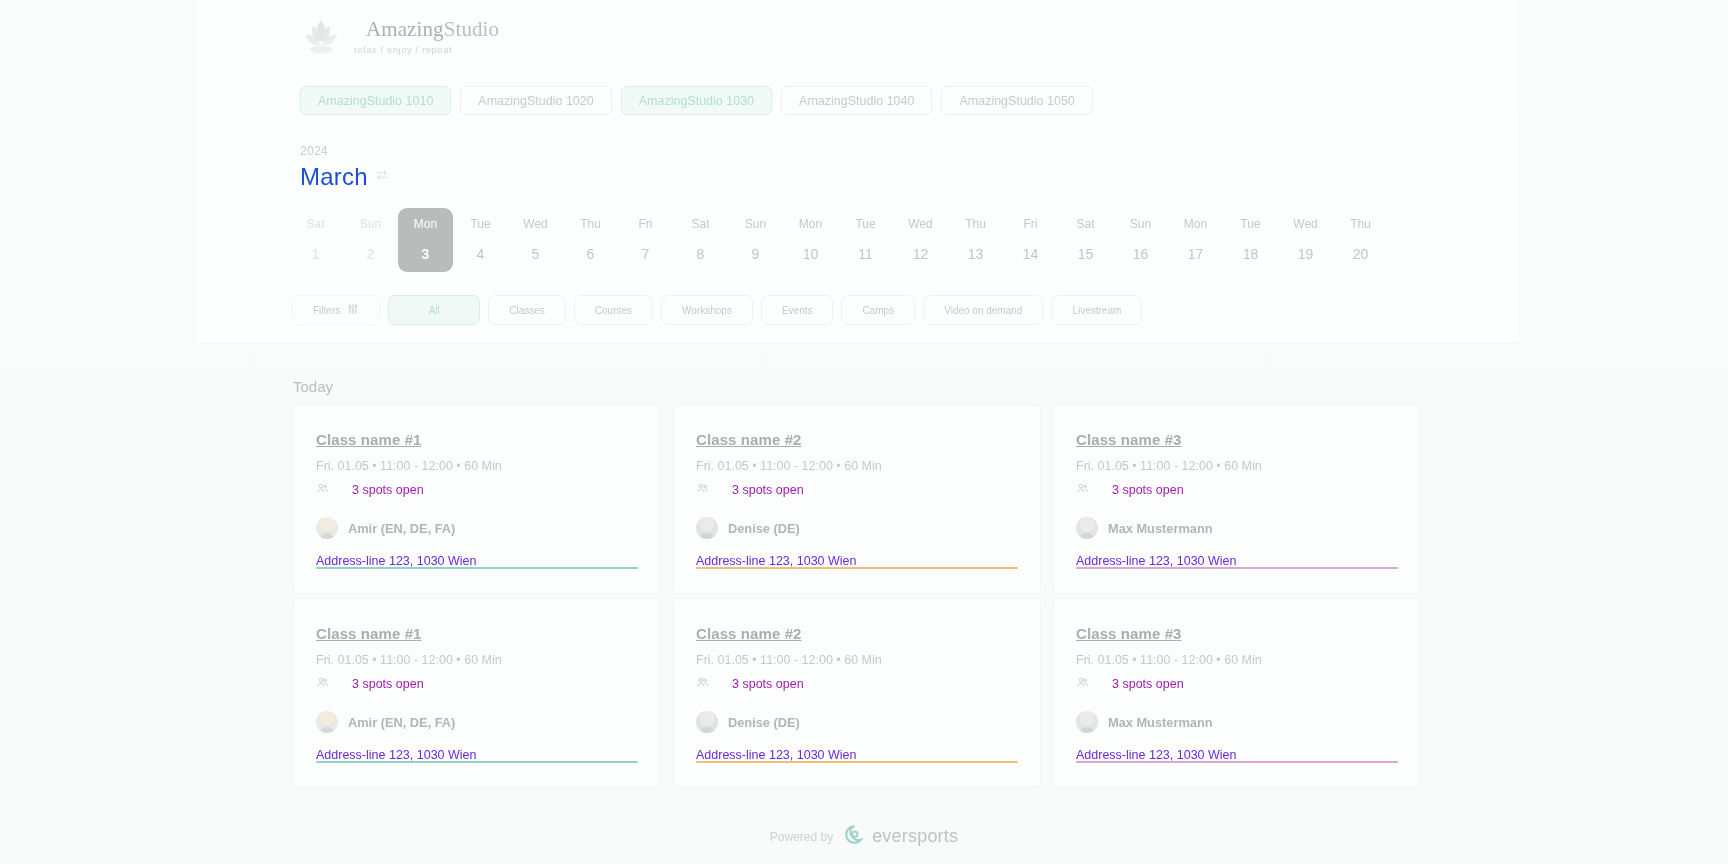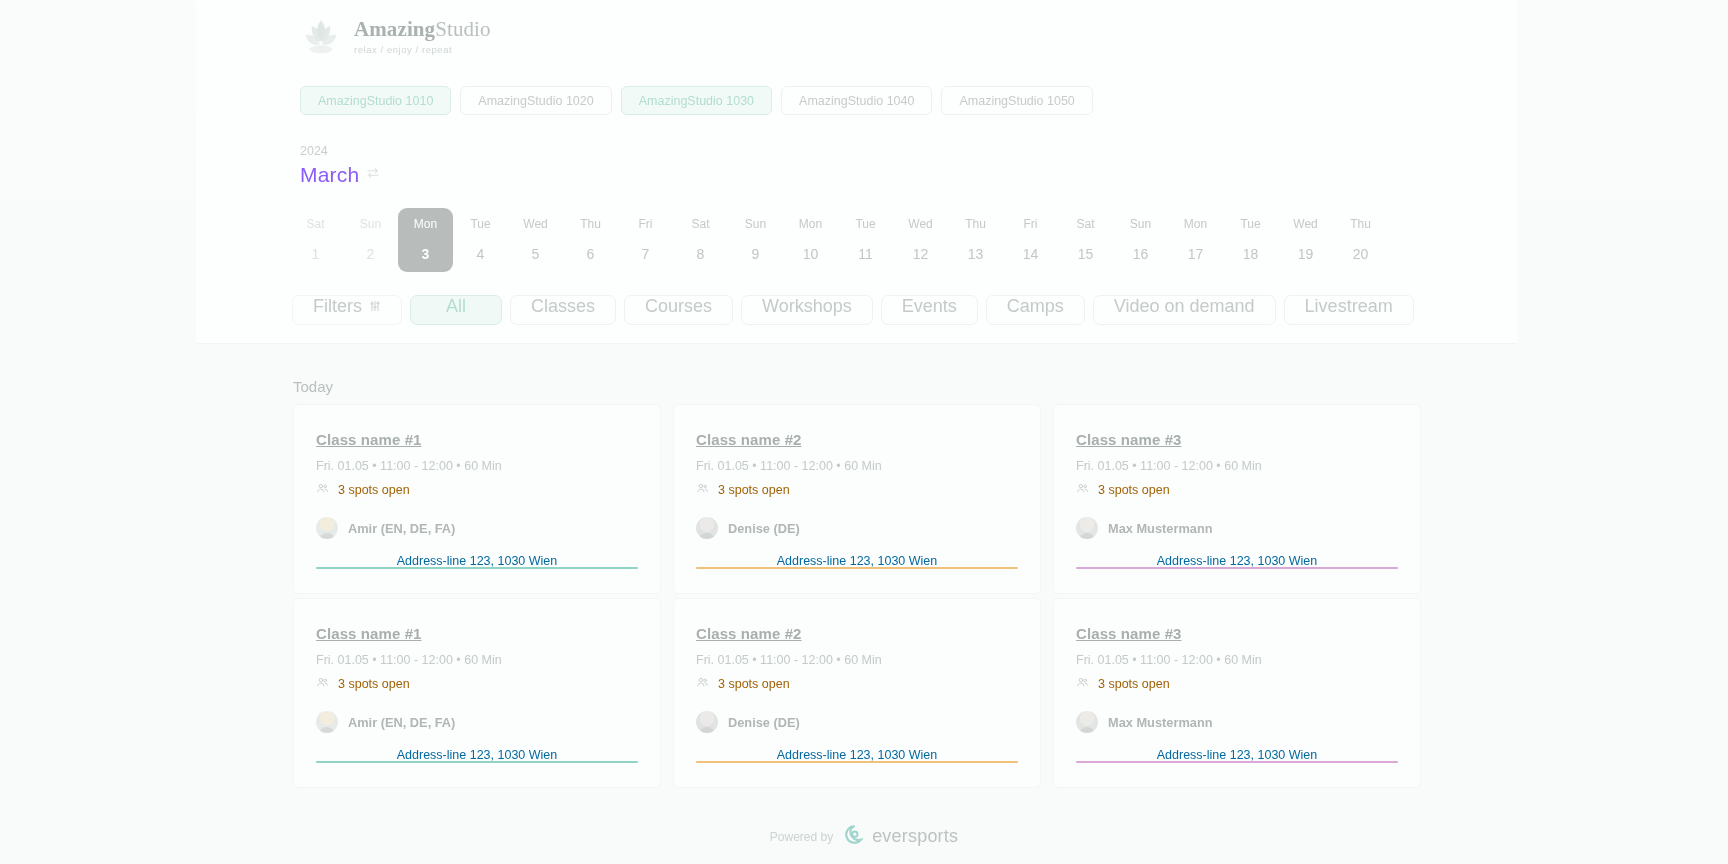--- a/index.html
+++ b/index.html
@@ -58,21 +58,21 @@
   .brand-mark { width: 42px; height: 42px; opacity: .30; flex: 0 0 auto; }
 
   .brand-text { line-height: 1; padding-top: 2px; }
 
   .brand-name {
     font-size: 21px;
     letter-spacing: .1px;
     font-family: "Liberation Serif", "DejaVu Serif", serif;
     color: #b9c0bd;
   }
-  .brand-name b { font-weight: 700; color: #aab2ae; }
+  .brand-name b { font-weight: 400; color: #aab2ae; margin-left: 12px; }
   .brand-name span { font-weight: 400; }
 
   .brand-tagline {
     margin-top: 5px;
     font-size: 9.5px;
     letter-spacing: .55px;
     color: #cfd6d3;
   }
 
   .nav {
@@ -133,22 +133,22 @@
     font-size: 12.5px;
     color: #c9cfcc;
     margin-bottom: 5px;
   }
   .month-line {
     display: flex;
     align-items: center;
     gap: 7px;
   }
   .month {
-    font-size: 21px;
-    color: #8b5cf6;
+    font-size: 24px;
+    color: #1d4ed8;
     letter-spacing: .2px;
   }
   .swap-icon { opacity: .55; }
 
   .view-toggle {
     position: absolute;
     left: 214px; top: 144px;
     display: flex;
     border-radius: 7px;
     overflow: hidden;
@@ -207,24 +207,24 @@
   .filter-row {
     position: absolute;
     left: 96px; top: 295px;
     display: flex;
     gap: 8px;
   }
   .filter-chip {
     height: 30px;
     padding: 0 20px;
     display: flex;
-    align-items: flex-start;
+    align-items: center;
     justify-content: center;
     gap: 7px;
-    font-size: 18px;
+    font-size: 10px;
     color: #c4cbc8;
     background: #fdfefe;
     border: 1px solid #eff2f1;
     border-radius: 7px;
     white-space: nowrap;
   }
   .filter-chip.active {
     color: #b4ddd2;
     background: #f1f9f6;
     border-color: #d9eee8;
@@ -269,23 +269,23 @@
     text-decoration: underline;
   }
   .card-meta {
     font-size: 12.5px;
     color: #c3cac7;
     margin-bottom: 9px;
   }
   .card-spots {
     display: flex;
     align-items: center;
-    gap: 9px;
+    gap: 23px;
     font-size: 12.5px;
-    color: #a16207;
+    color: #a21caf;
     margin-bottom: 19px;
   }
   .card-trainer {
     display: flex;
     align-items: center;
     gap: 10px;
     margin-bottom: 15px;
   }
   .avatar {
     width: 22px; height: 22px;
@@ -307,22 +307,21 @@
     border-radius: 8px 8px 0 0;
     background: rgba(120,128,125,.45);
   }
   .trainer-name {
     font-size: 12.8px;
     font-weight: 700;
     color: #b0b7b4;
   }
   .card-address {
     font-size: 12.5px;
-    color: #0369a1;
-    text-align: center;
+    color: #6d28d9;
   }
   .accent {
     position: absolute;
     left: 22px; right: 22px;
     bottom: 24px;
     height: 2px;
     border-radius: 2px;
   }
 
   

